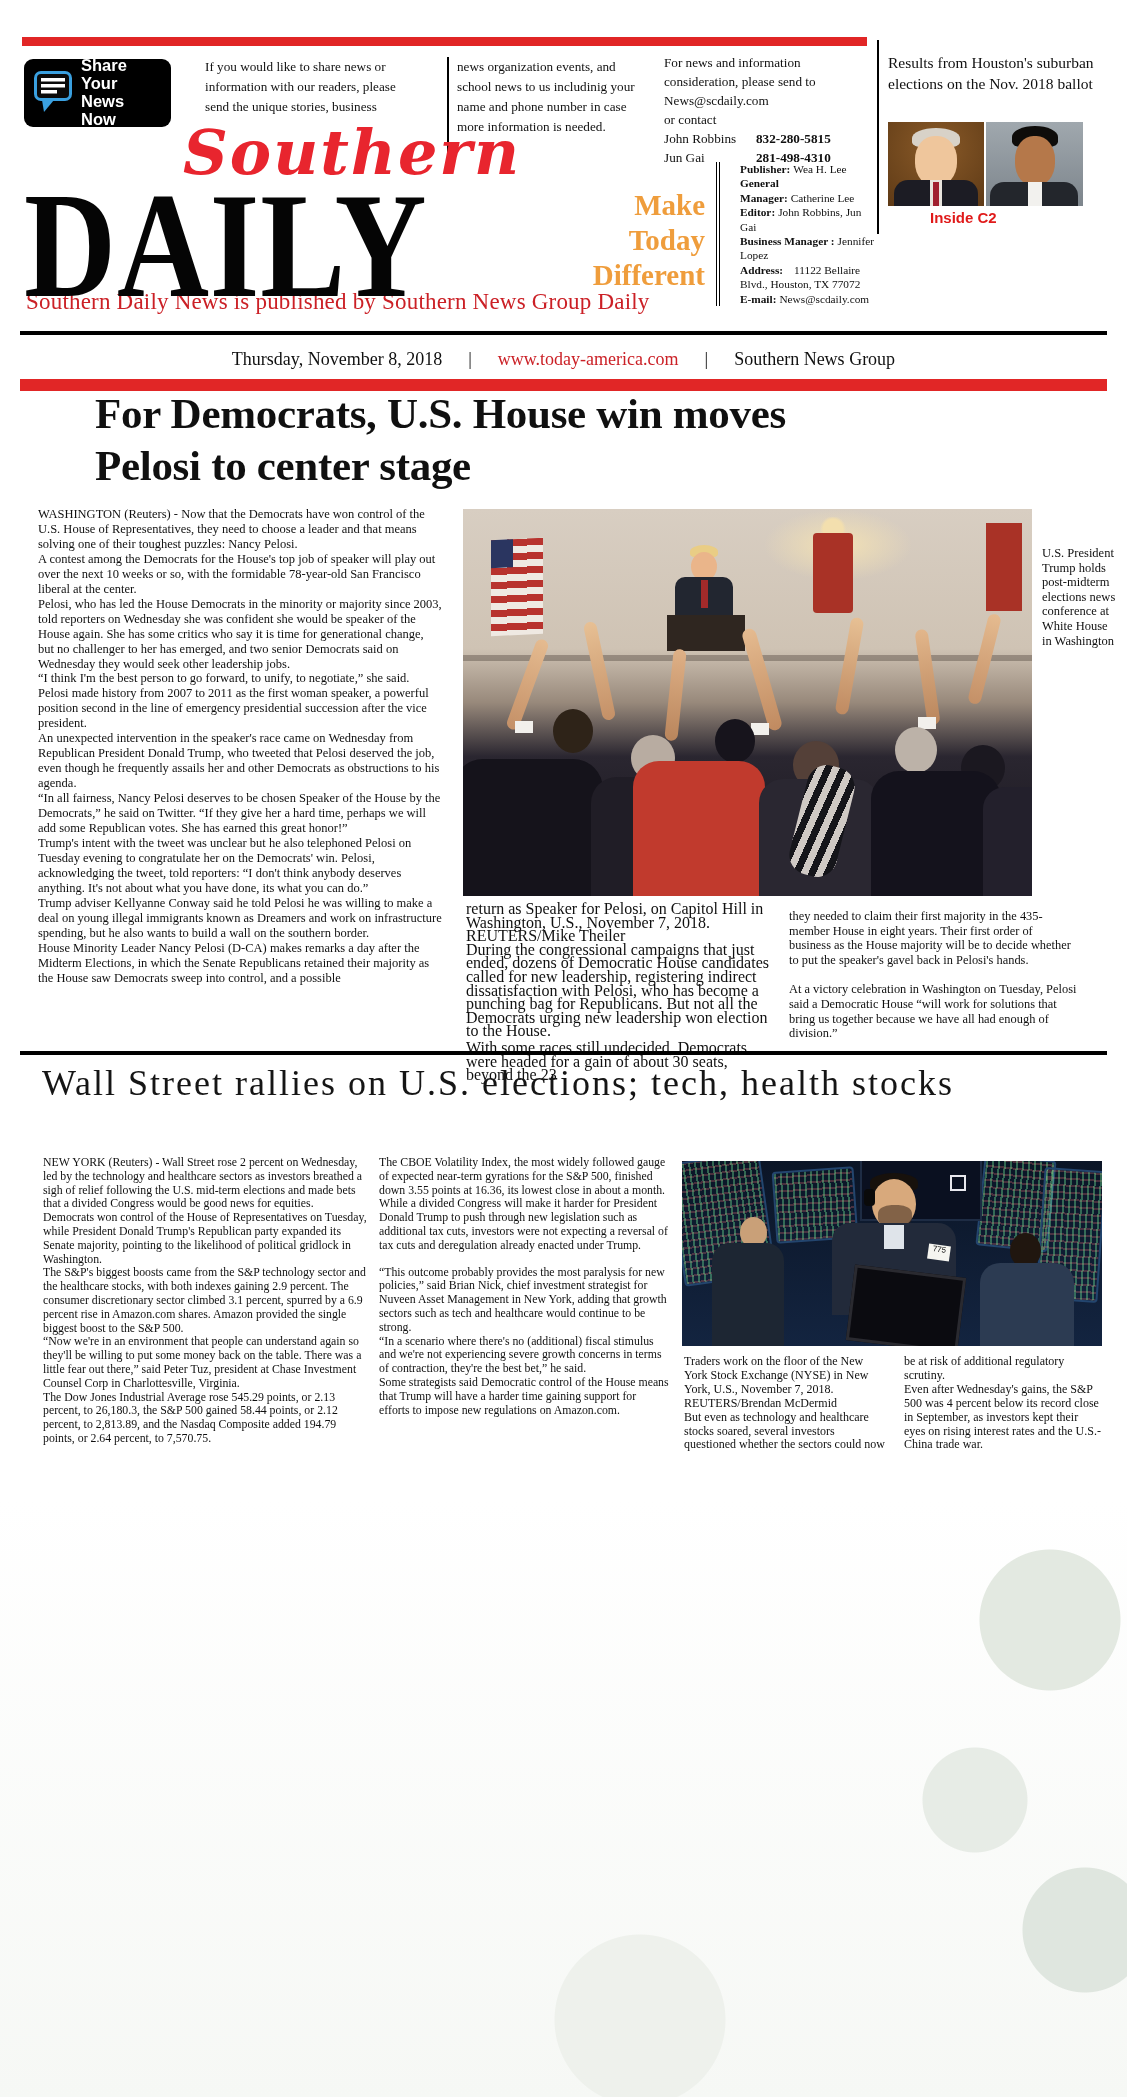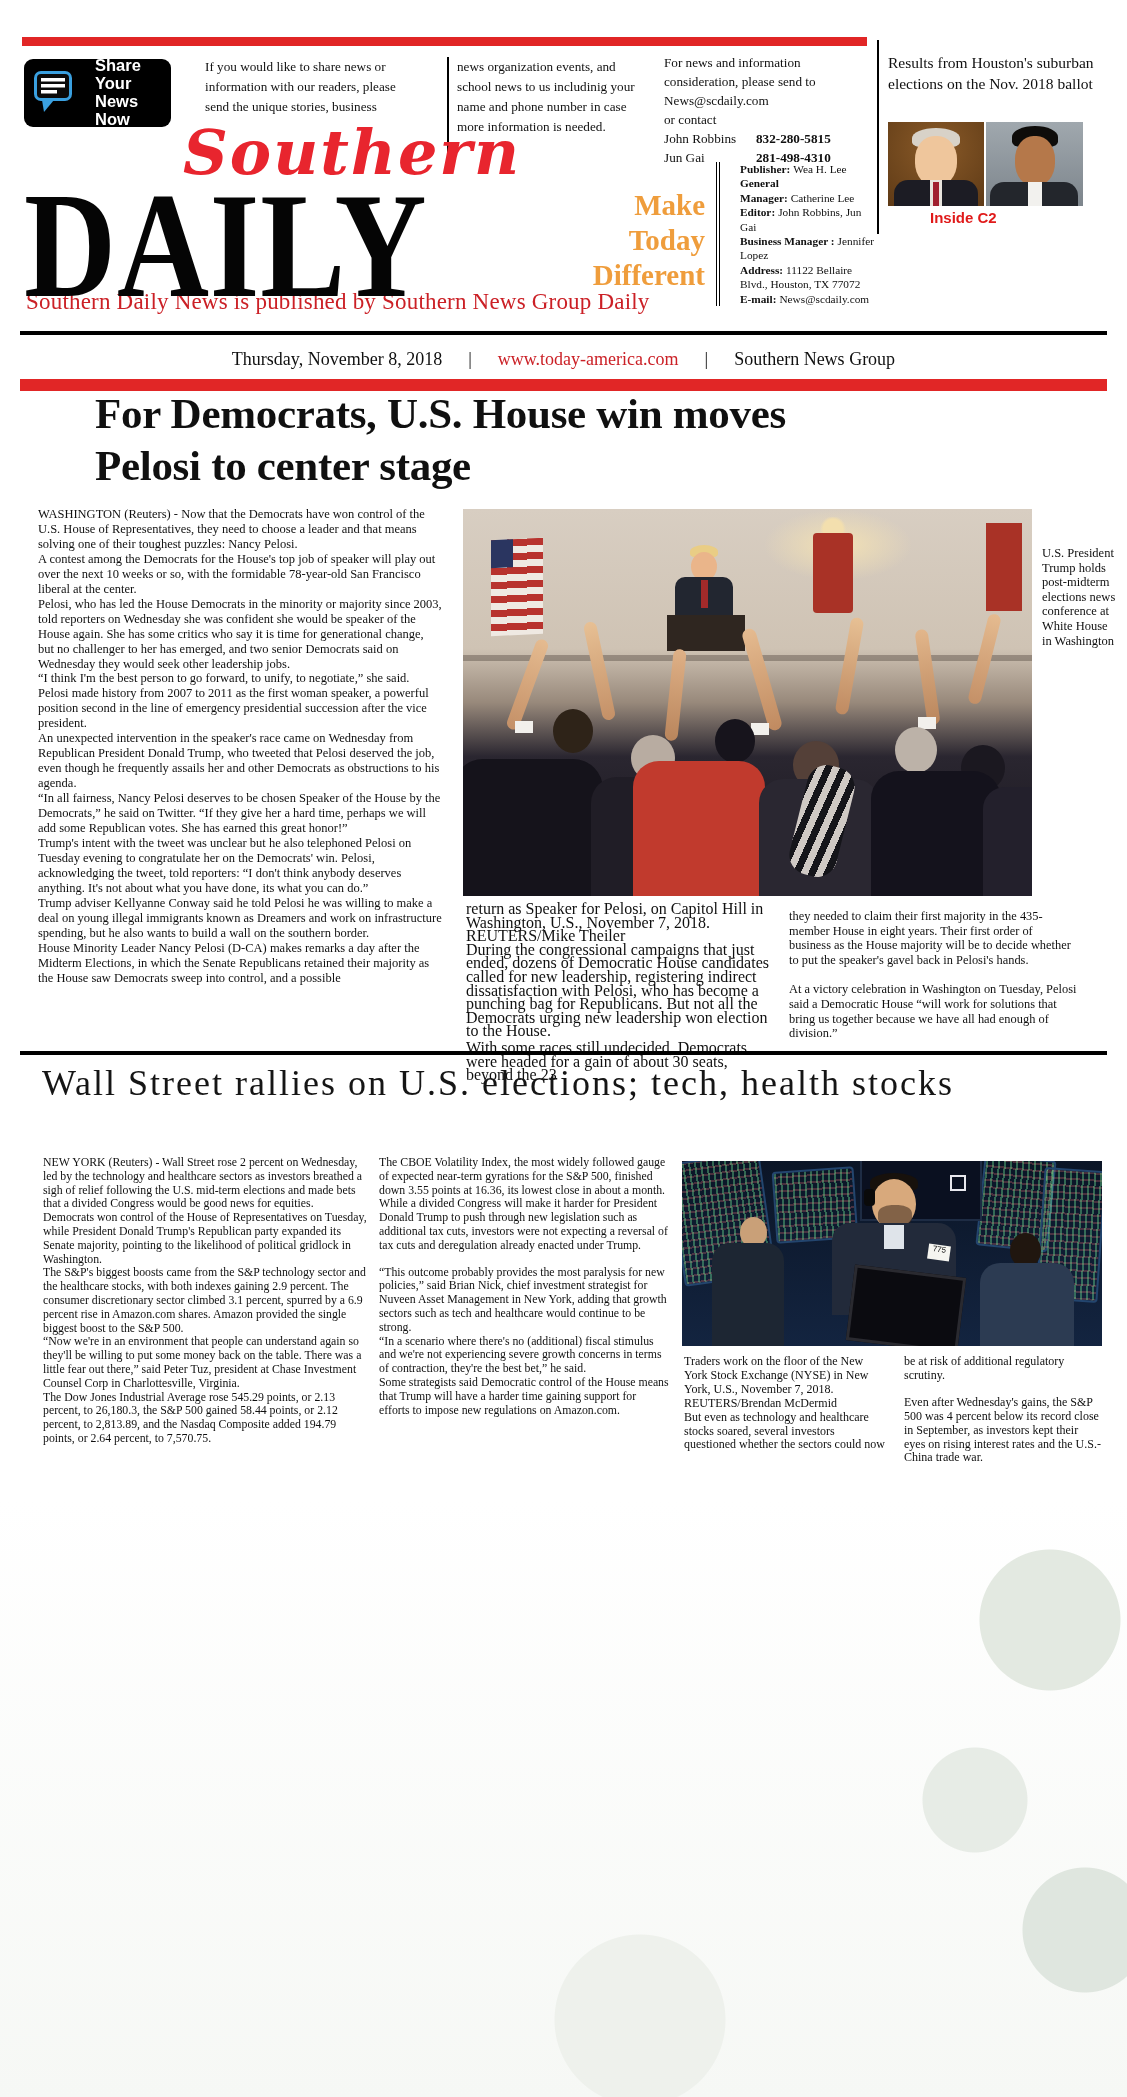--- a/index.html
+++ b/index.html
@@ -5,21 +5,21 @@
 *{margin:0;padding:0;box-sizing:border-box}
 html,body{background:#888}
 .page{position:relative;width:1127px;height:2097px;background:#fff;margin:0 auto;overflow:hidden;
   font-family:"Liberation Serif",serif;color:#101010}
 .abs{position:absolute}
 p{margin:0}
 
 
 #topbar{left:22px;top:37px;width:845px;height:9px;background:#e12626}
 #vrule-main{left:877px;top:40px;width:2px;height:194px;background:#000}
-#share{left:24px;top:59px;width:147px;height:68px;background:#000;border-radius:9px;display:flex;align-items:center;padding:6px 8px;gap:21px}
+#share{left:24px;top:59px;width:147px;height:68px;background:#000;border-radius:9px;display:flex;align-items:center;padding:6px 8px;gap:7px}
 #share-label{color:#fff;font-family:"Liberation Sans",sans-serif;font-weight:bold;font-size:16.5px;line-height:1.08}
 #note-a{left:205px;top:57px;width:218px;font-size:13.2px;line-height:20px}
 #vrule-a{left:447px;top:57px;width:2px;height:98px;background:#000}
 #note-b{left:457px;top:57px;width:192px;font-size:13.2px;line-height:20px}
 #note-c{left:664px;top:53px;width:202px;font-size:13.2px;line-height:19px}
 .c-row{display:flex}
 .c-name{display:inline-block;width:92px}
 .c-phone{font-weight:bold}
 #teaser{left:888px;top:52px;width:228px;font-size:15.5px;line-height:21px}
 #port-a{left:888px;top:122px;width:96px;height:84px;overflow:hidden;background:radial-gradient(circle at 50% 30%,#8a5a28,#5e3a16)}
@@ -55,21 +55,21 @@
  background:linear-gradient(#d8cec2 0%,#cfc3b4 36%,#98897b 50%,#2a2630 64%,#17151c 100%)}
 #ph1 .el{position:absolute}
 
 
 #a2h{left:42px;top:1062px;font-size:36px;letter-spacing:2px;white-space:nowrap;color:#151515}
 #a2c1{left:43px;top:1156px;width:324px;font-size:11.8px;line-height:13.8px}
 #a2c2{left:379px;top:1156px;width:290px;font-size:11.8px;line-height:13.8px}
 #a2c2 p:nth-child(3){margin-top:13px}
 #a2c3{left:684px;top:1355px;width:203px;font-size:12px;line-height:13.9px}
 #a2c4{left:904px;top:1355px;width:197px;font-size:12px;line-height:13.9px}
-#a2c4 p + p{margin-top:13px}
+#a2c4 p + p{margin-top:0}
 #ph2{left:682px;top:1161px;width:420px;height:185px;overflow:hidden;background:linear-gradient(#0b1526,#132440)}
 #ph2 .el{position:absolute}
 .scr{position:absolute;background:linear-gradient(#123158,#0c2140);border:2px solid #23456e;border-radius:4px;
  background-image:repeating-linear-gradient(90deg,rgba(120,255,160,.35) 0 2px,transparent 2px 6px),repeating-linear-gradient(0deg,rgba(255,120,120,.25) 0 2px,transparent 2px 7px)}
 #tag775{position:absolute;left:246px;top:84px;width:22px;height:15px;background:#f5f5f0;font:8px "Liberation Sans",sans-serif;text-align:center;color:#222;transform:rotate(8deg)}
 
 
 #ad{left:0;top:1500px;width:1127px;height:597px;font-family:"Liberation Sans",sans-serif;
  background:
   radial-gradient(circle at 1050px 120px,#e3e9e1 0 70px,rgba(227,233,225,0) 71px),
@@ -144,21 +144,21 @@
     <div>Make</div>
     <div>Today</div>
     <div>Different</div>
   </div>
 
   <div class="abs" id="pub">
     <div class="prow"><b>Publisher:</b><span>Wea H. Lee</span></div>
     <div class="prow"><b>General Manager:</b><span>Catherine Lee</span></div>
     <div class="prow"><b>Editor:</b><span>John Robbins, Jun Gai</span></div>
     <div class="prow"><b>Business Manager :</b><span>Jennifer Lopez</span></div>
-    <div><b style="margin-right:3px">Address:</b><span>11122 Bellaire Blvd., Houston, TX 77072</span></div>
+    <div><b style="margin-right:11px">Address:</b><span>11122 Bellaire Blvd., Houston, TX 77072</span></div>
     <div class="prow"><b>E-mail:</b><span>News@scdaily.com</span></div>
   </div>
 
   <div class="abs" id="tagline">Southern Daily News is published by Southern News Group Daily</div>
   <div class="abs" id="rule-black"></div>
 
   <div class="abs" id="datebar">
     <span>Thursday, November 8, 2018</span>
     <span>|</span>
     <span class="db-url">www.today-america.com</span>

